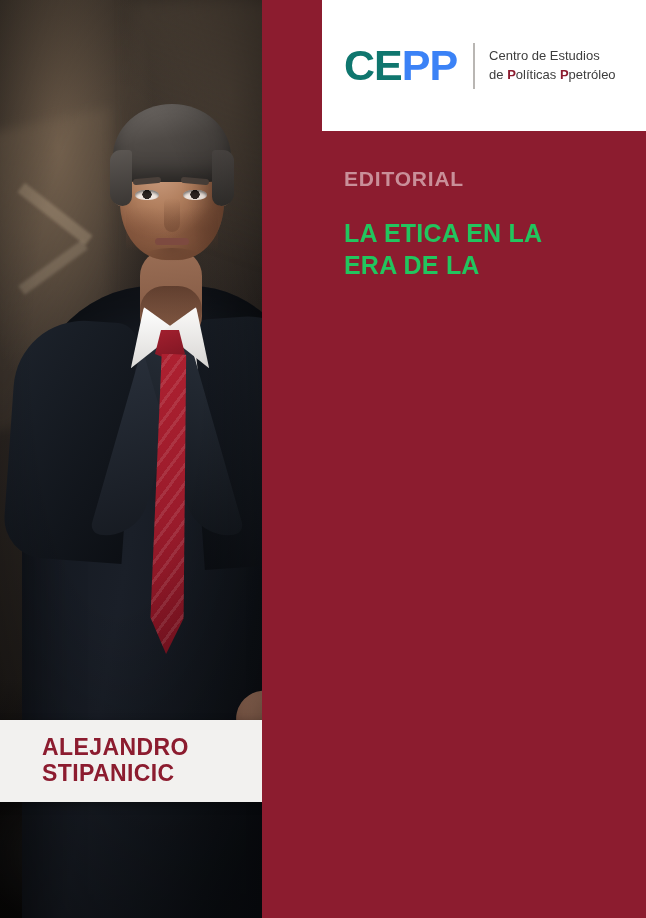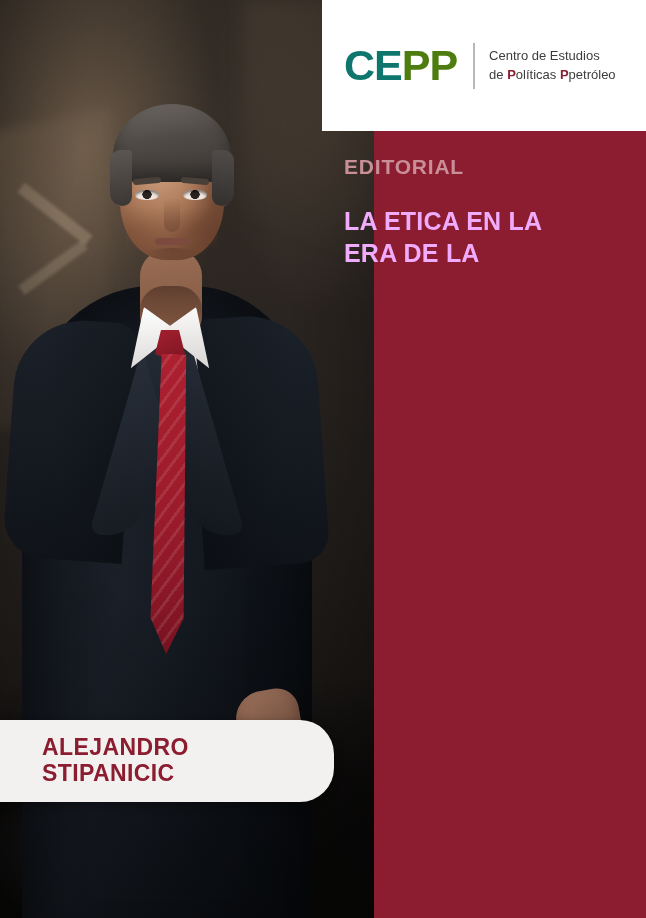--- a/index.html
+++ b/index.html
@@ -19,21 +19,21 @@
     height: 918px;
     background: #8c1c2f;
     overflow: hidden;
   }
 
   
   .photo-panel {
     position: absolute;
     left: 0;
     top: 0;
-    width: 374px;
+    width: 262px;
     height: 918px;
     overflow: hidden;
     background: #1b1713;
   }
   
   .bg-wall {
     position: absolute;
     inset: 0;
     background:
       radial-gradient(ellipse 60% 45% at 22% 16%, #6d5b49 0%, rgba(109,91,73,0) 62%),
@@ -313,50 +313,50 @@
     box-sizing: border-box;
   }
   .logo-wordmark {
     font-size: 43px;
     font-weight: bold;
     letter-spacing: -1px;
     line-height: 1;
     color: #8c1c2f;
   }
   .logo-wordmark .ce { color: #0f766e; }
-  .logo-wordmark .pp { color: #4d7c0f; }
+  .logo-wordmark .pp { color: #3b82f6; }
   .logo-divider {
     width: 2px;
     height: 46px;
     background: #b9b6b3;
     margin: 0 14px 0 16px;
   }
   .logo-sub {
     font-size: 13px;
     line-height: 1.45;
     color: #3d3d3d;
   }
   .logo-sub b { color: #8c1c2f; }
 
   .content {
     position: absolute;
     left: 0; top: 131px;
     width: 320px;
-    padding: 16px 22px 0 22px;
+    padding: 28px 22px 0 22px;
     box-sizing: border-box;
   }
   .kicker {
     color: #c98f99;
     font-size: 21px;
     font-weight: bold;
     letter-spacing: .8px;
     margin: 8px 0 26px 0;
   }
   .headline {
-    color: #f0abfc;
+    color: #22c55e;
     font-size: 25px;
     font-weight: bold;
     line-height: 1.28;
     letter-spacing: .2px;
     margin: 0 0 30px 0;
   }
   .quote {
     color: #f4eef0;
     font-size: 19.5px;
     line-height: 1.68;

